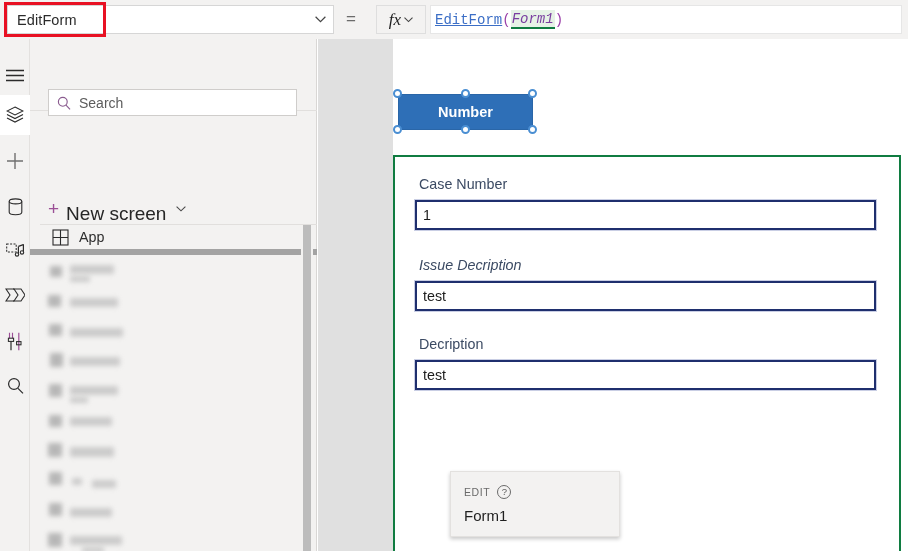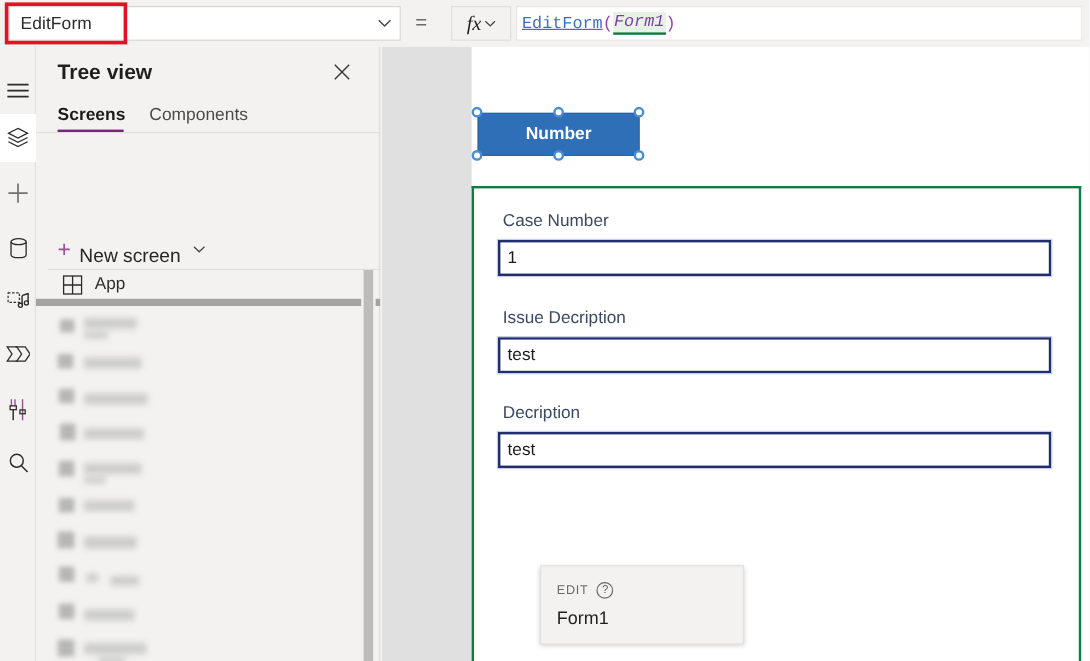--- a/index.html
+++ b/index.html
@@ -111,21 +111,21 @@
     background: #ffffff; border: 1px solid #cfcdcb;
     display: flex; align-items: center;
   }
   .search-icon-box { width: 30px; display: flex; align-items: center; justify-content: center; }
   .search-placeholder { font-size: 14px; color: #5c5c5c; }
   .new-screen-row {
     position: absolute; left: 18px; top: 156px; height: 26px;
     display: flex; align-items: center; gap: 7px;
   }
   .plus-glyph { color: #9b4f96; font-size: 19px; line-height: 1; font-weight: 400; }
-  .new-screen-label { font-size: 16px; color: #262626; margin-top: 11px; }
+  .new-screen-label { font-size: 19px; color: #262626; margin-top: 11px; }
   .new-screen-chev { font-size: 10px; color: #4a4a4a; margin-left: 3px; }
   .tree-divider {
     position: absolute; left: 10px; width: 277px; height: 1px; background: #e1dfdd;
   }
   .tree-list {
     position: absolute; left: 0; top: 186px; width: 287px; height: 365px;
     overflow: hidden;
   }
   .tree-row {
     position: relative; height: 30px; display: flex; align-items: center;
@@ -314,34 +314,35 @@
     <div class="rail-item" style="top:326px">
       <svg width="17" height="17" viewBox="0 0 17 17">
         <circle cx="7" cy="7" r="5.4" fill="none" stroke="#2b2b2b" stroke-width="1.2"></circle>
         <path d="M11 11.3 L16 16.4" stroke="#2b2b2b" stroke-width="1.2" fill="none"></path>
       </svg>
     </div>
   </div>
 
   <div class="tree-panel">
 
-    <div class="tree-header">
-      <div class="tree-title">Tree view</div>
-      <div class="tree-close">
-        <svg width="14" height="14" viewBox="0 0 14 14">
-          <path d="M1 1 L13 13 M13 1 L1 13" stroke="#3b3b3b" stroke-width="1.25" fill="none"></path>
-        </svg>
-      </div>
-    </div>
 
     <div class="tree-tabs">
       <div class="tree-tab active">Screens</div>
       <div class="tree-tab">Components</div>
     </div>
 
+    <div class="tree-search">
+      <div class="search-icon-box">
+        <svg width="14" height="14" viewBox="0 0 14 14">
+          <circle cx="5.8" cy="5.8" r="4.4" fill="none" stroke="#8a5b8f" stroke-width="1.15"></circle>
+          <path d="M9 9.2 L13 13.4" stroke="#8a5b8f" stroke-width="1.15" fill="none"></path>
+        </svg>
+      </div>
+      <div class="search-placeholder">Search</div>
+    </div>
 
     <div class="new-screen-row">
       <span class="plus-glyph">+</span>
       <span class="new-screen-label">New screen</span>
       <span class="new-screen-chev">
         <svg width="10" height="6" viewBox="0 0 10 6">
             <path d="M0.6 0.7 L5 4.8 L9.4 0.7" fill="none" stroke="#4a4a4a" stroke-width="1.15"></path>
           </svg>
       </span>
     </div>
@@ -413,21 +414,21 @@
   </div>
 
   <div class="canvas-area">
     <div class="screen-surface"></div>
   </div>
 
   <div class="form-region">
     <div class="field-label" style="left:24px; top:19px;">Case Number</div>
     <div class="field-input" style="left:20px; top:43px; width:461px;">1</div>
 
-    <div class="field-label" style="left:24px; top:100px;">Issue Decription</div>
+    <div class="field-label" style="left:24px; top:100px;font-style:italic;">Issue Decription</div>
     <div class="field-input" style="left:20px; top:124px; width:461px;">test</div>
 
     <div class="field-label" style="left:24px; top:179px;">Decription</div>
     <div class="field-input" style="left:20px; top:203px; width:461px;">test</div>
   </div>
 
   <div class="btn-control">
     <span>Number</span>
   </div>
   <div class="sel-handle" style="left:393px; top:89px;"></div>

